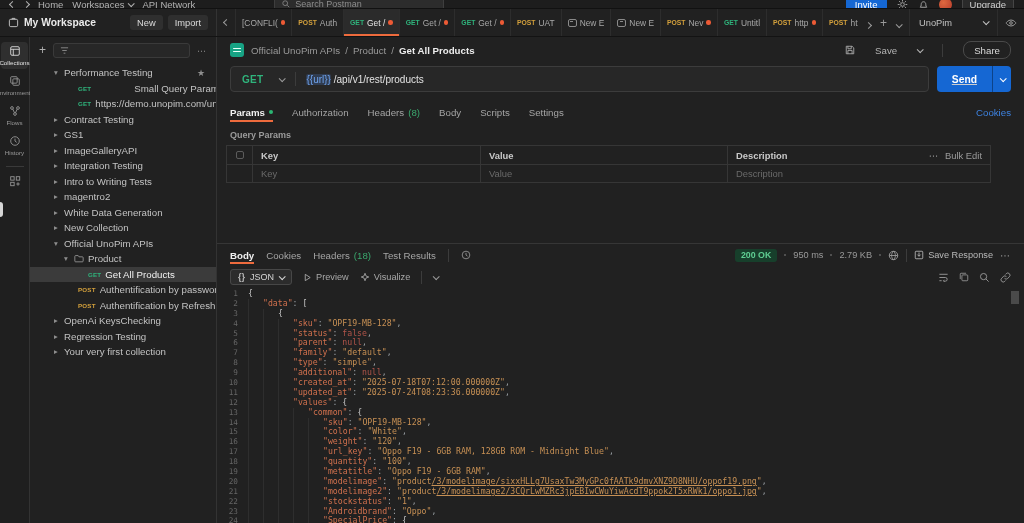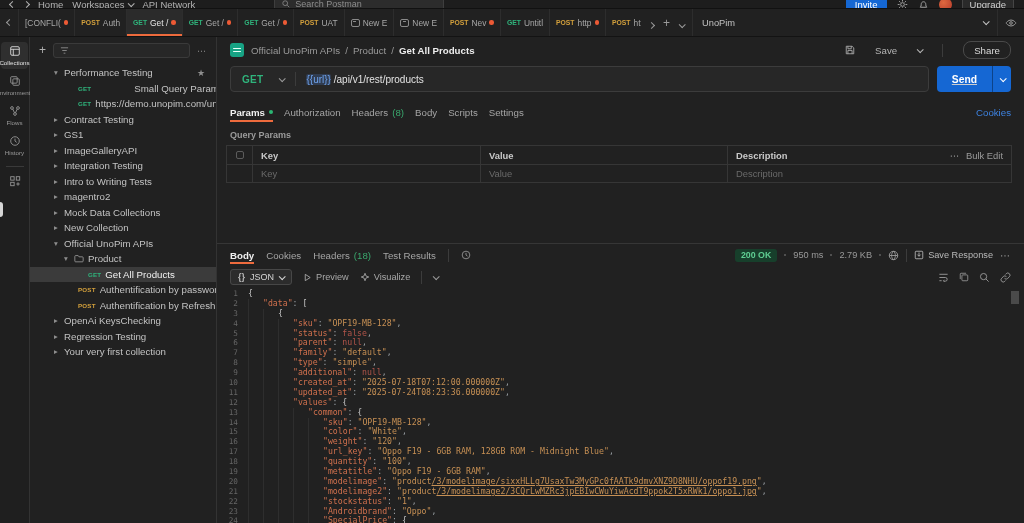--- a/index.html
+++ b/index.html
@@ -85,30 +85,30 @@
   .url-box { flex:1; height:26px; border:1px solid #3c3c3c; border-radius:4px; background:#272727; display:flex; align-items:center; }
   .method-sel { display:flex; align-items:center; gap:16px; padding:0 11px; color:#9a9a9a; }
   .method-sel b { font-size:10px; color:#2fb47c; letter-spacing:.3px; }
   .url-div { width:1px; align-self:stretch; margin:5px 0; background:#3c3c3c; }
   .url-text { font-size:10px; color:#e3e3e3; padding-left:10px; white-space:nowrap; }
   .var { color:#6ea3ee; background:rgba(76,124,205,.25); border-radius:2px; }
   .send { display:flex; height:26px; flex:none;text-decoration:underline; }
   .send-main { background:#1567d3; color:#fff; font-size:10.3px; font-weight:bold; display:flex; align-items:center; padding:0 15px; border-radius:4px 0 0 4px; }
   .send-arrow { width:19px; background:#1567d3; border-left:1px solid rgba(0,0,0,.35); border-radius:0 4px 4px 0; display:flex; align-items:center; justify-content:center; color:#fff; }
 
-  .reqtabs { height:24px; flex:none; display:flex; align-items:center; gap:11px; padding:0 13px; font-size:9.7px; color:#a5a5a5; }
+  .reqtabs { height:24px; flex:none; display:flex; align-items:center; gap:19px; padding:0 13px; font-size:9.7px; color:#a5a5a5; }
   .rtab { position:relative; height:100%; display:flex; align-items:center; gap:4px; }
   .rtab.active { color:#f0f0f0; font-weight:bold; }
   .rtab.active::after { content:""; position:absolute; left:0; right:0; bottom:2px; height:2px; background:#ee6b3d; }
   .gdot { width:4px; height:4px; border-radius:50%; background:#2bb673; }
   .gcount { color:#3aa76d; }
   .cookies { margin-left:auto; color:#3d82e0; }
 
   .qp-label { flex:none; font-size:9px; font-weight:bold; color:#9b9b9b; padding:6px 13px 5px; }
-  .qp-table { flex:none; margin:0 12px 0 9px; border:1px solid #363636; font-size:9.4px; }
+  .qp-table { flex:none; margin:0 33px 0 9px; border:1px solid #363636; font-size:9.4px; }
   .qp-row { display:grid; grid-template-columns:26px 228px 247px 1fr; height:18px; }
   .qp-row + .qp-row { border-top:1px solid #363636; }
   .qp-cell { display:flex; align-items:center; padding:0 8px; color:#c9c9c9; border-right:1px solid #363636; overflow:hidden; }
   .qp-cell:last-child { border-right:none; }
   .qp-row.head .qp-cell { font-weight:bold; }
   .qp-row.ph .qp-cell { color:#6a6a6a; }
   .chk { width:8px; height:8px; border:1px solid #5c5c5c; border-radius:2px; margin:auto; }
   .bulk { margin-left:auto; display:flex; align-items:center; gap:7px; color:#9b9b9b; font-weight:normal; }
   .val-dim { color:#8a8a8a; }
 
@@ -176,20 +176,30 @@
           <path d="M2.5 9h7c-.8-.8-1-1.6-1-3 0-1.8-1-3-2.5-3S3.5 4.2 3.5 6c0 1.4-.2 2.2-1 3z"></path>
           <path d="M5 10.2c.2.5 1.8.5 2 0"></path>
         </svg>
       <span class="avatar"></span>
       <span class="upgrade-btn">Upgrade</span>
     </span>
   </div>
 </div>
 
 <div class="row2">
+  <div class="ws">
+    <svg width="11" height="11" viewBox="0 0 12 12" fill="none" stroke="#c9c9c9">
+        <rect x="1.5" y="2.5" width="9" height="8" rx="1.5"></rect>
+        <path d="M4.5 2.5v-1h3v1"></path>
+      </svg>
+    <span class="ws-title">My Workspace</span>
+    <span style="flex:1"></span>
+    <span class="ws-btn">New</span>
+    <span class="ws-btn">Import</span>
+  </div>
   <div class="tabstrip">
     <span class="tnav">
         <span class="chev l"></span>
       </span>
     <div class="tabs" id="tabs">
         <div class="tab">
           <span>[CONFLI(</span>
           <span class="dot"></span>
         </div>
         <div class="tab">
@@ -358,21 +368,21 @@
         <div class="ti" style="padding-left: 24px;">
           <span class="caret">▸</span>
           <span>Intro to Writing Tests</span>
         </div>
         <div class="ti" style="padding-left: 24px;">
           <span class="caret">▸</span>
           <span>magentro2</span>
         </div>
         <div class="ti" style="padding-left: 24px;">
           <span class="caret">▸</span>
-          <span>Mock Data Collections</span>
+          <span>White Data Generation</span>
         </div>
         <div class="ti" style="padding-left: 24px;">
           <span class="caret">▸</span>
           <span>New Collection</span>
         </div>
         <div class="ti" style="padding-left: 24px;">
           <span class="caret">▾</span>
           <span>Official UnoPim APIs</span>
         </div>
         <div class="ti" style="padding-left: 34px;">

